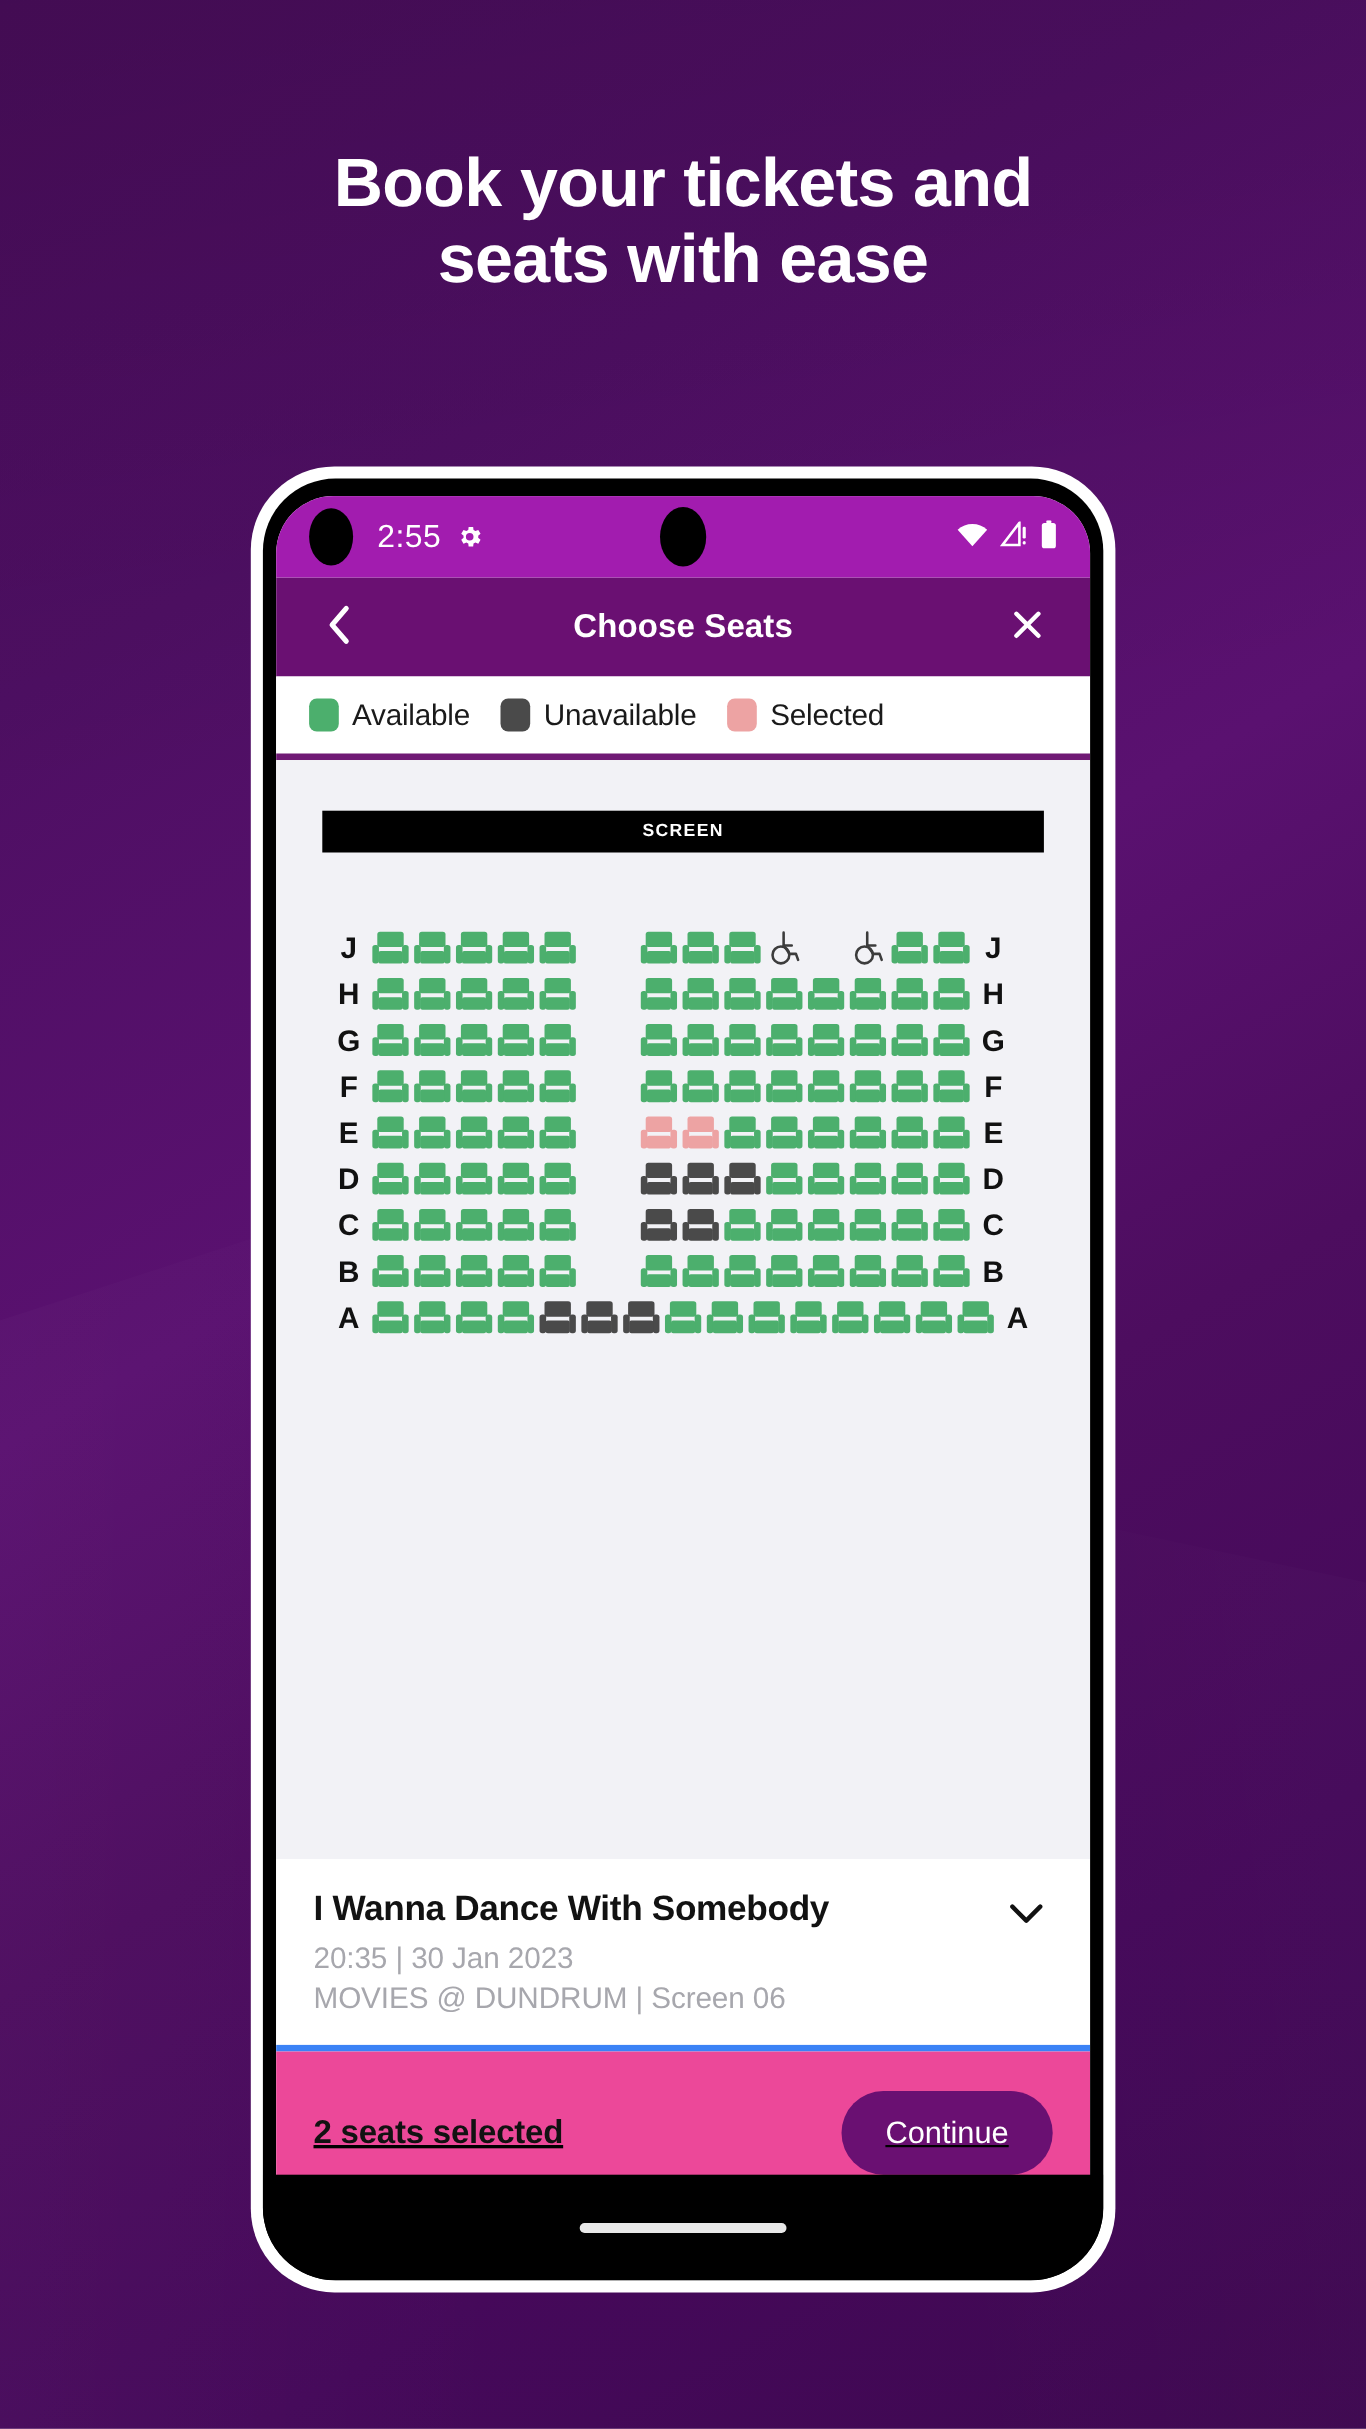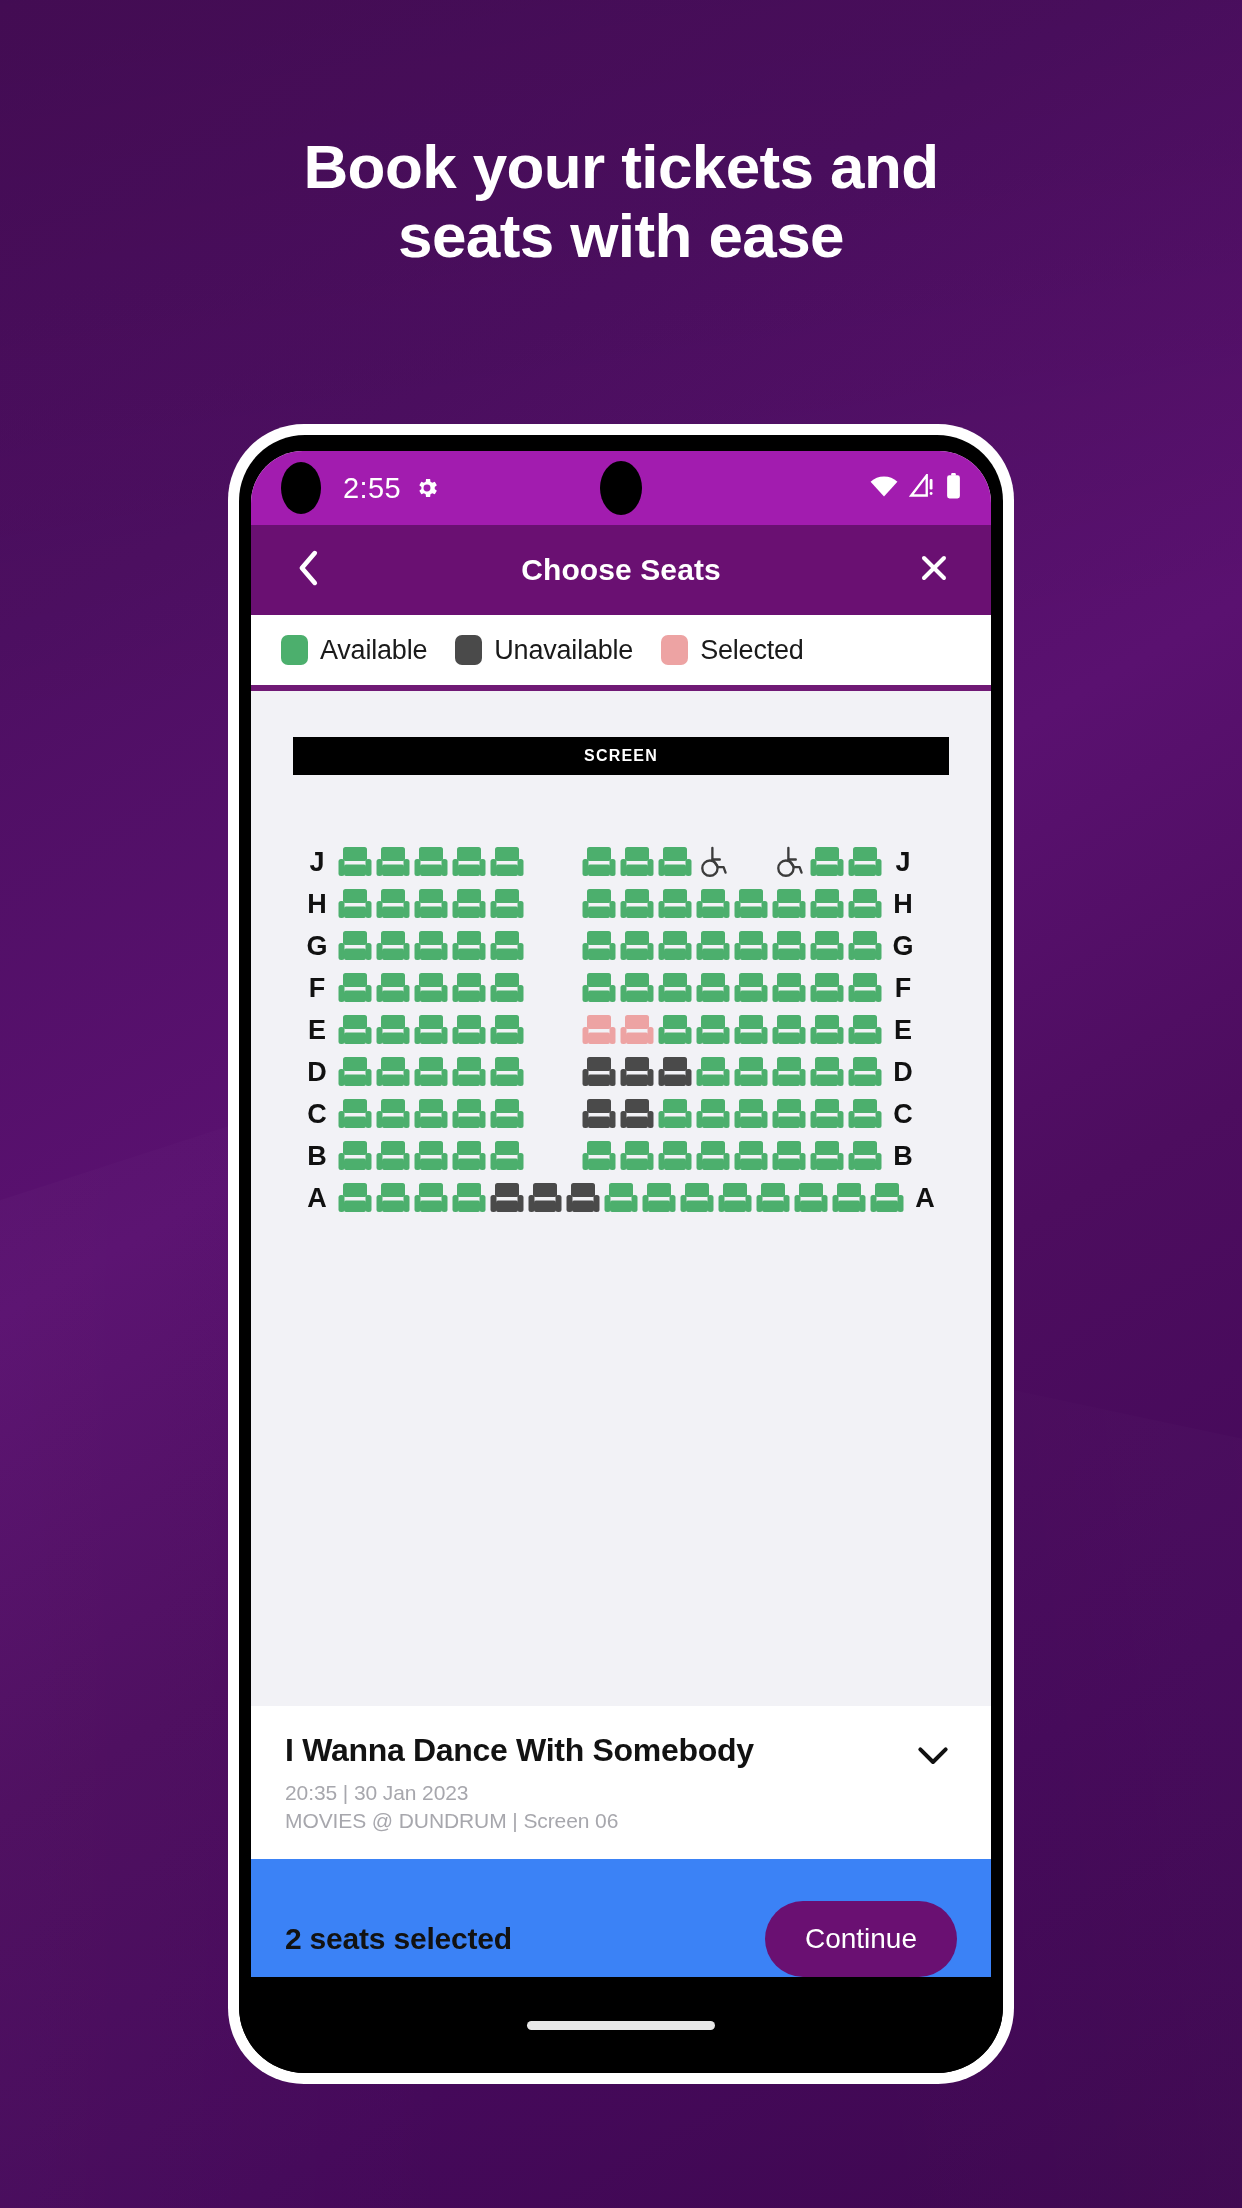--- a/index.html
+++ b/index.html
@@ -167,35 +167,36 @@
     padding: 26px 34px 24px 34px;
     border-bottom: 6px solid #3b82f6;
     display: flex; align-items: flex-start;
   }
   .movie-text { flex: 1; }
   .movie-title {
     font-size: 32px; font-weight: bold; color: #121212;
     letter-spacing: -0.3px; margin-bottom: 10px;
   }
   .movie-meta {
-    font-size: 21px; color: #a7a7ad; line-height: 1.33;
+    font-size: 27px; color: #a7a7ad; line-height: 1.33;
     letter-spacing: -0.1px;
   }
   .chevron-btn {
     width: 48px; height: 48px; margin-top: 2px;
     display: flex; align-items: center; justify-content: center;
     cursor: pointer; flex: none;
   }
 
   
   .footer {
-    background: #3b82f6; flex: none;
+    background: #ec4899; flex: none;
     height: 148px;
     display: flex; align-items: center;
     padding: 0 34px;
+    text-decoration: underline;
   }
   .footer-count {
     font-size: 30px; font-weight: bold; color: #121212;
     letter-spacing: -0.2px;
   }
   .continue-btn {
     margin-left: auto;
     background: #6a1072; color: #ffffff;
     font-size: 28px;
     border: none; border-radius: 38px;

